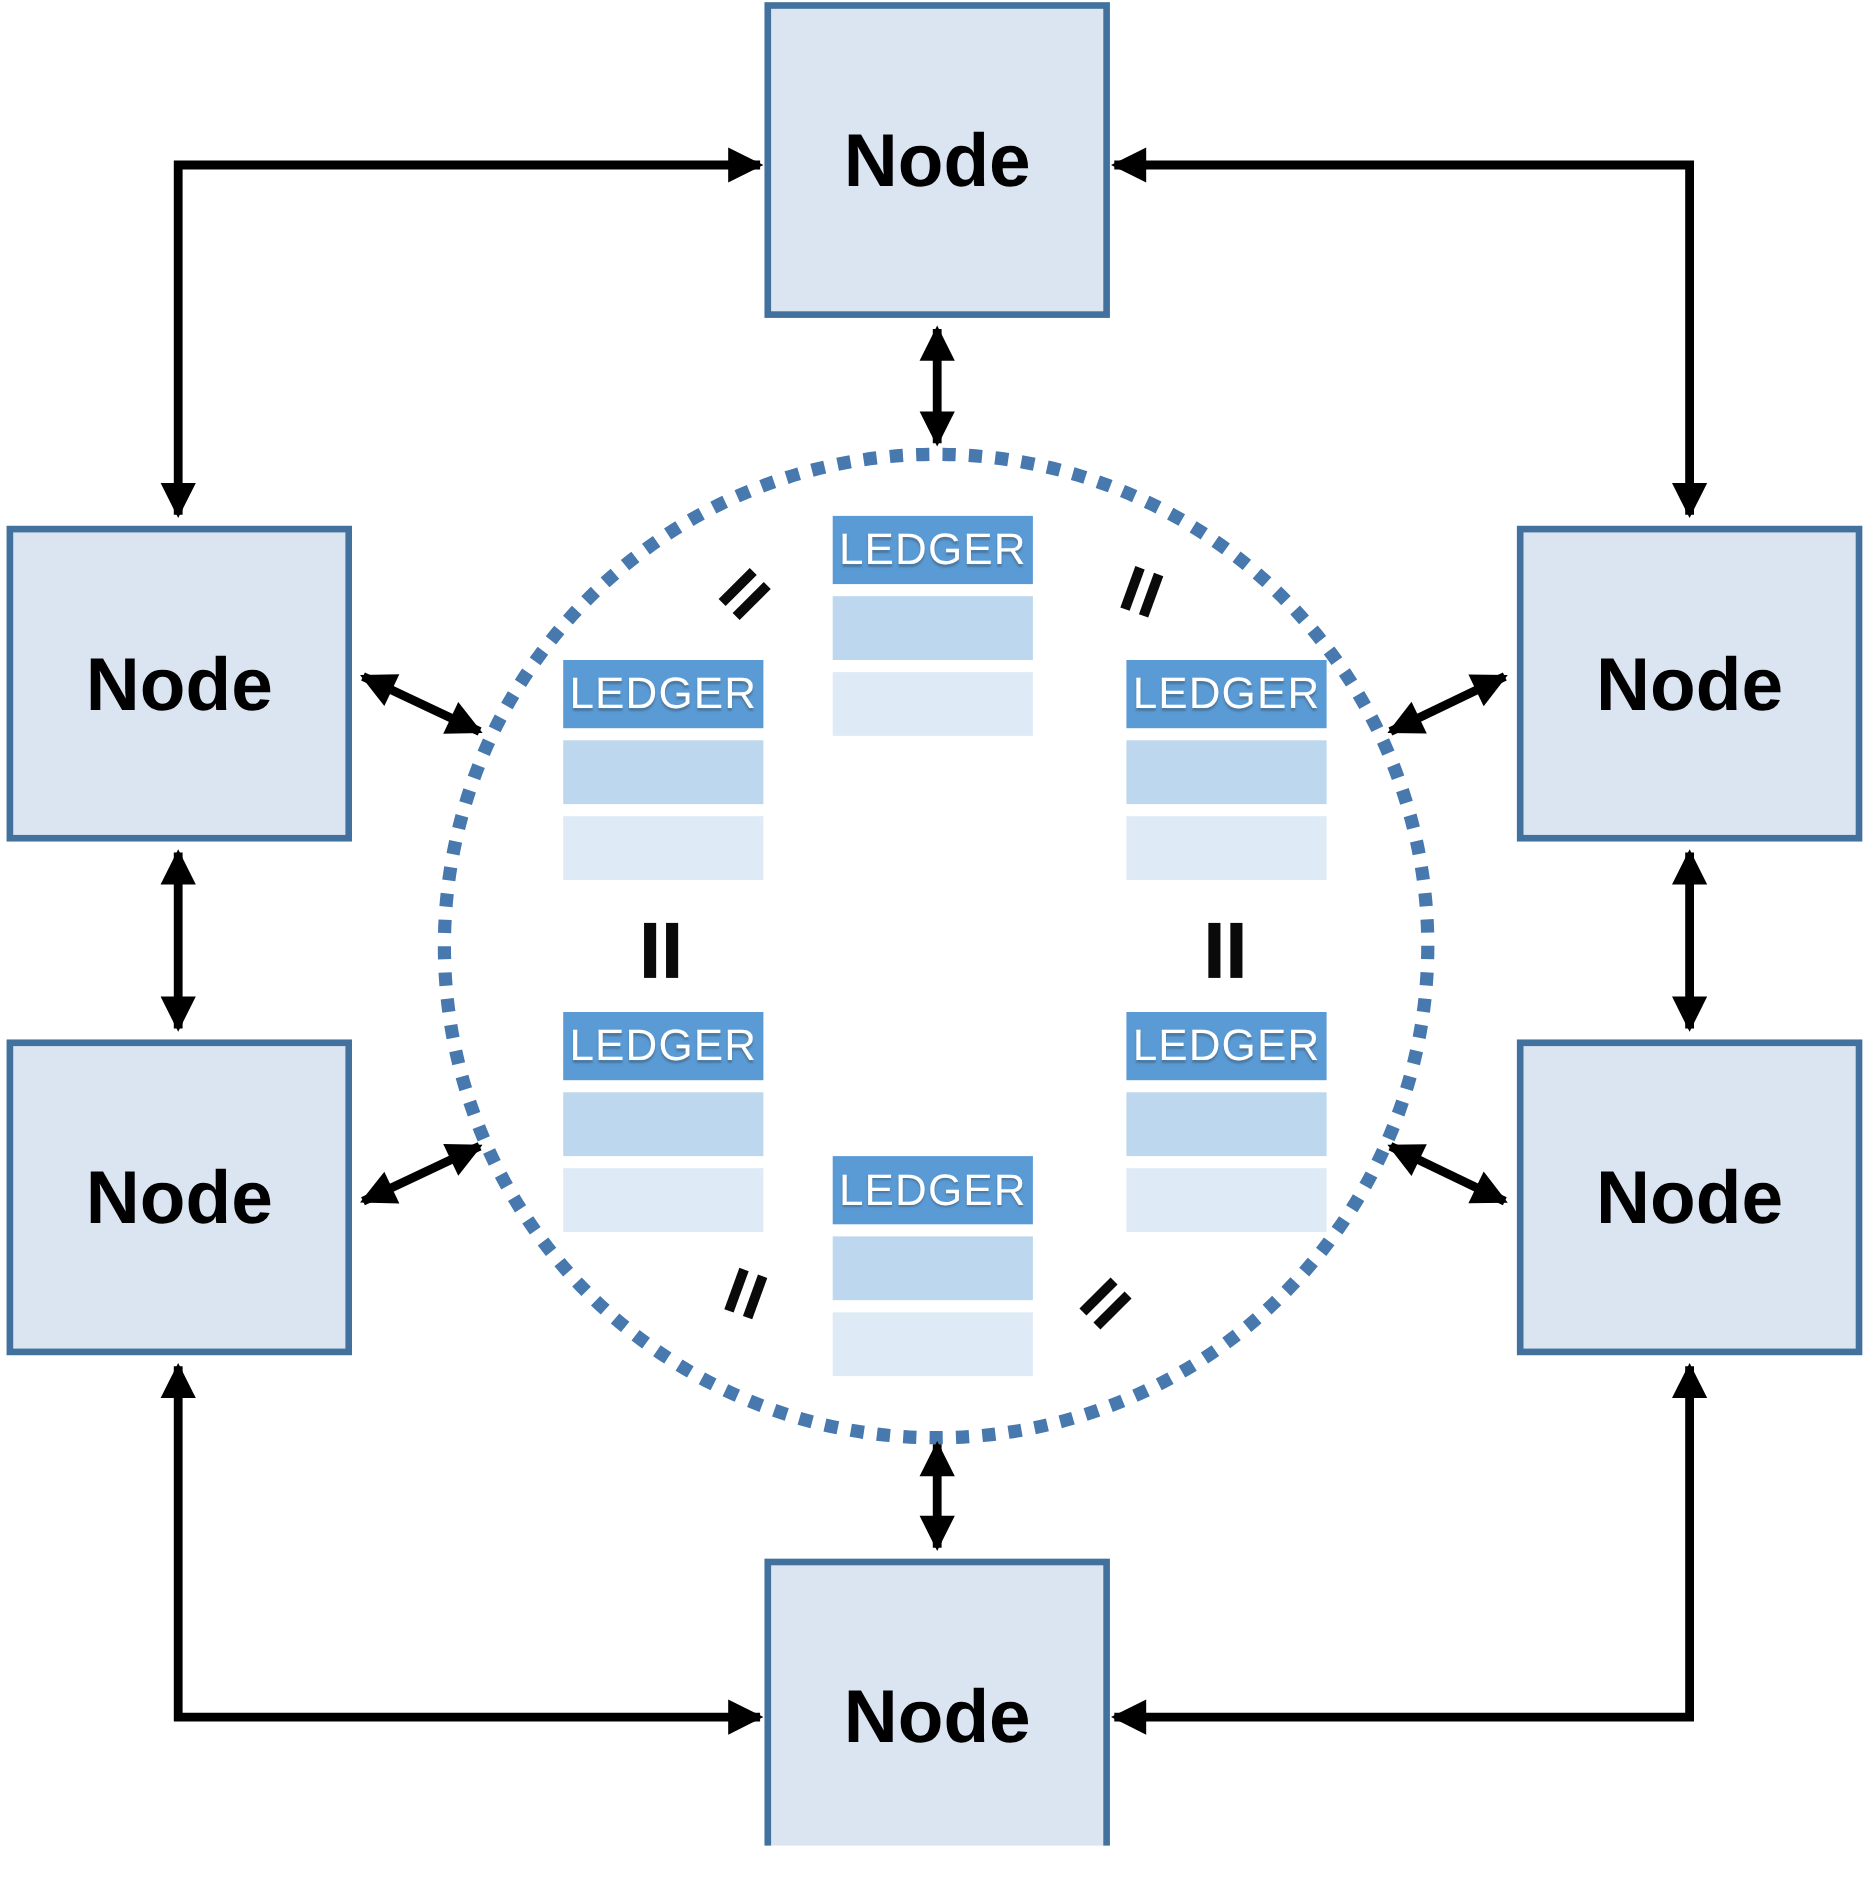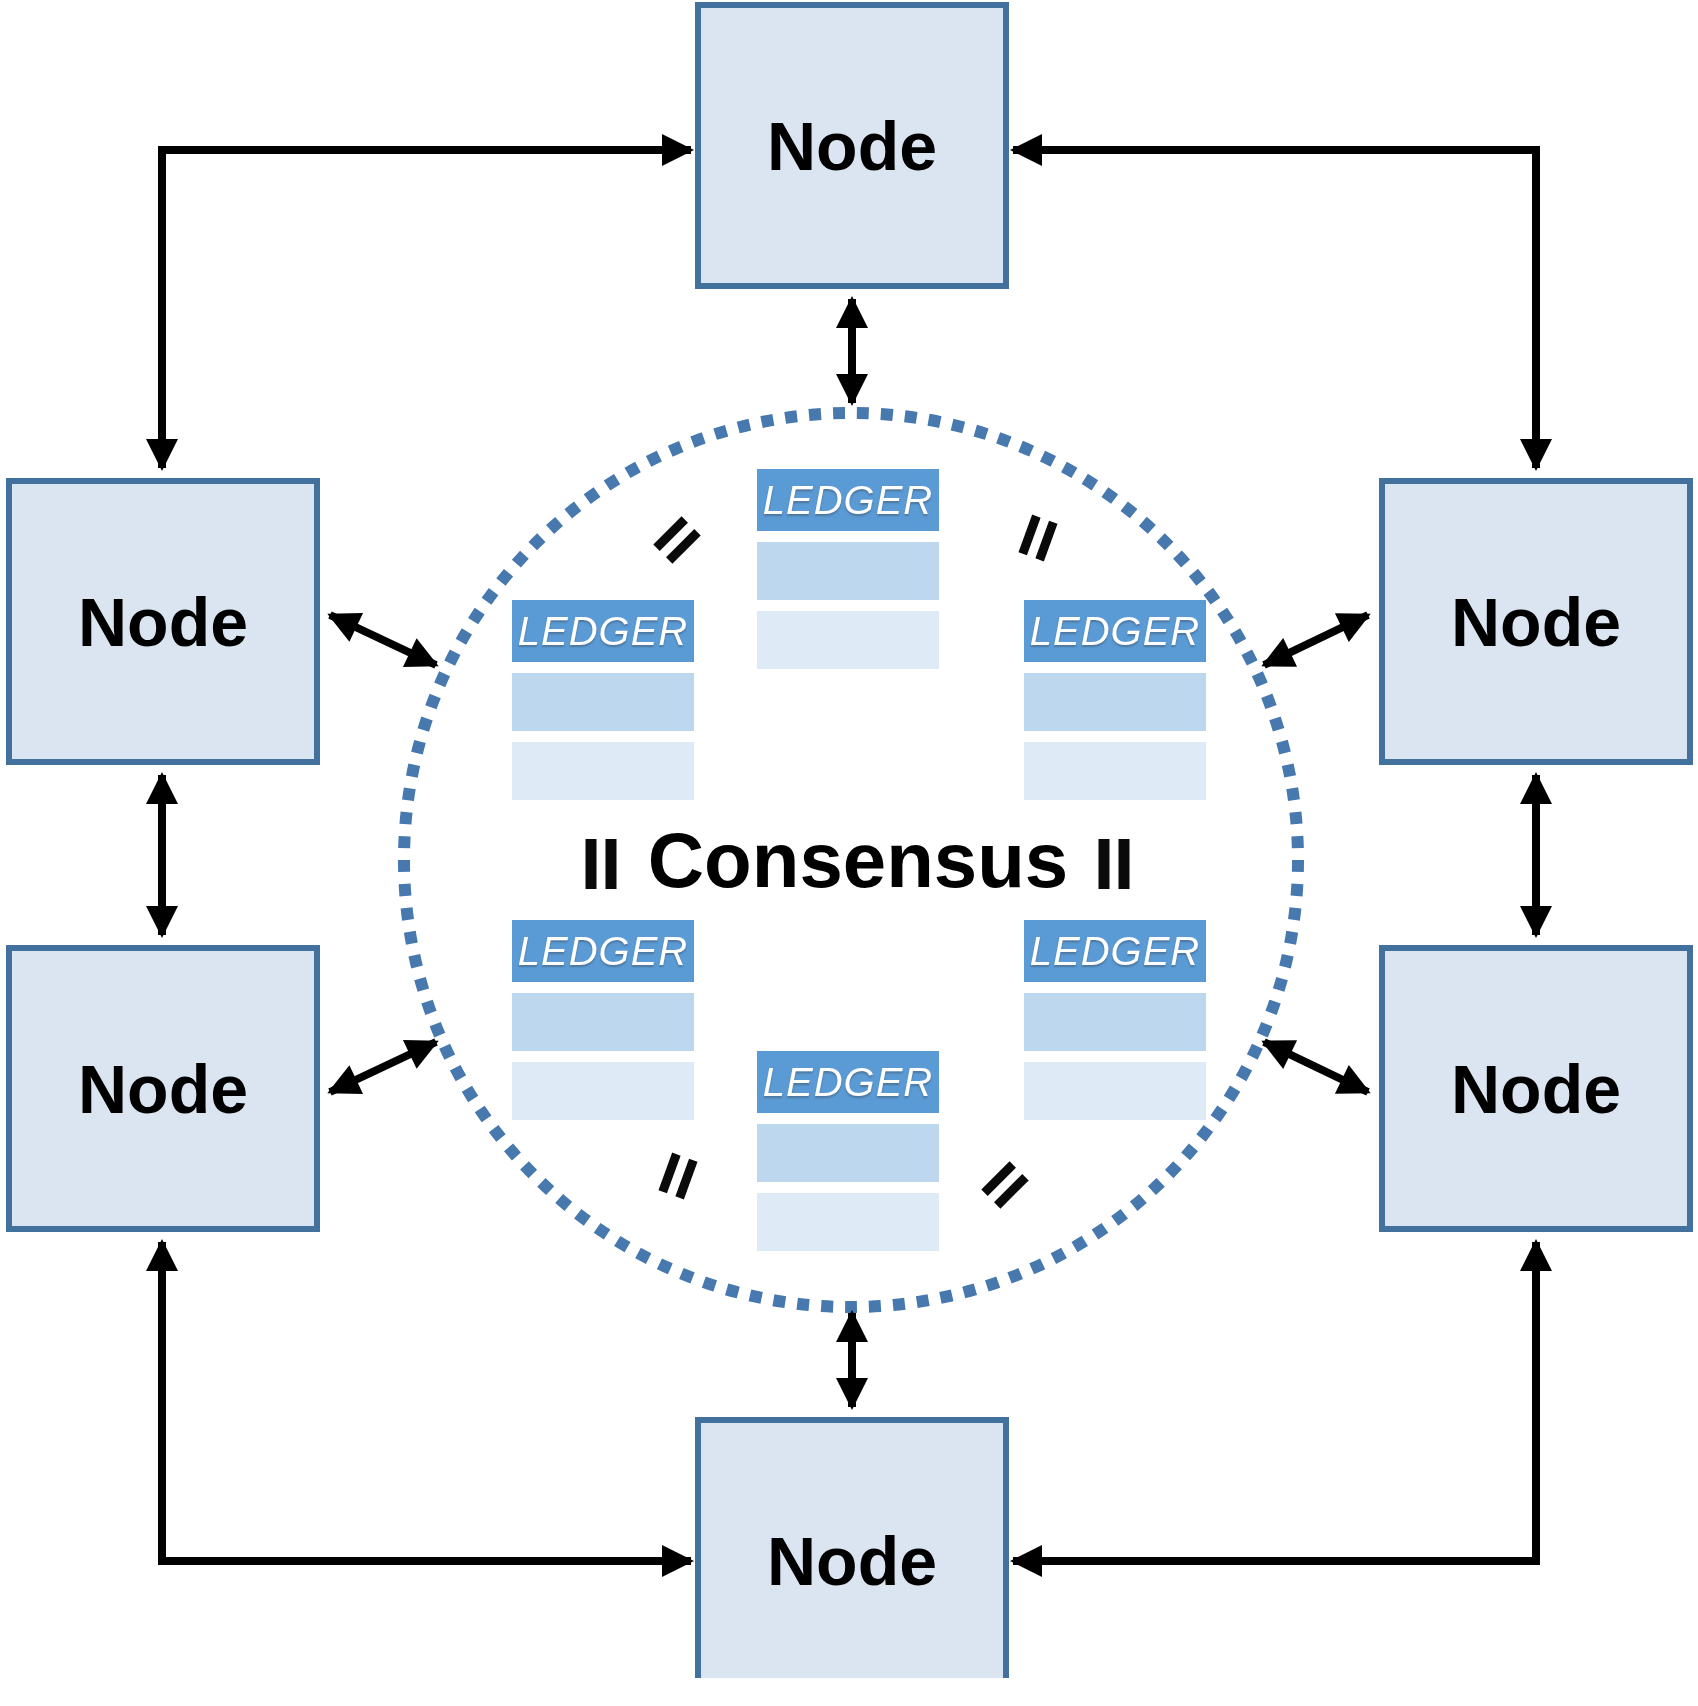--- a/index.html
+++ b/index.html
@@ -25,21 +25,21 @@
     font-size:68px;font-weight:bold;color:#000;line-height:1;
   }
   #node-top        {left:695px;top:2px;}
   #node-left-upper {left:6px;  top:478px;}
   #node-left-lower {left:6px;  top:945px;}
   #node-right-upper{left:1379px;top:478px;}
   #node-right-lower{left:1379px;top:945px;}
   #node-bottom     {left:695px;top:1417px;height:287px;}
 
   
-  .ledger{position:absolute;width:182px;font-style:italic;}
+  .ledger{position:absolute;width:182px;}
   .ledger-header{
     height:62px;background:#5b9bd5;color:#ffffff;
     display:flex;align-items:center;justify-content:center;
     font-size:40px;letter-spacing:1px;
     text-shadow:0 2px 2px rgba(50,50,50,0.35);
   }
   .ledger-row{height:58px;margin-top:11px;}
   .row1{background:#bdd7ee;}
   .row2{background:#deeaf6;}
 
@@ -163,15 +163,14 @@
     <div class="ledger-header">LEDGER</div>
     <div class="ledger-row row1"></div>
     <div class="ledger-row row2"></div>
   </div>
   <div class="ledger" id="ledger-bottom">
     <div class="ledger-header">LEDGER</div>
     <div class="ledger-row row1"></div>
     <div class="ledger-row row2"></div>
   </div>
 
-  <div id="consensus-label">Consensus</div>
 
 </div>
 
 </body></html>

